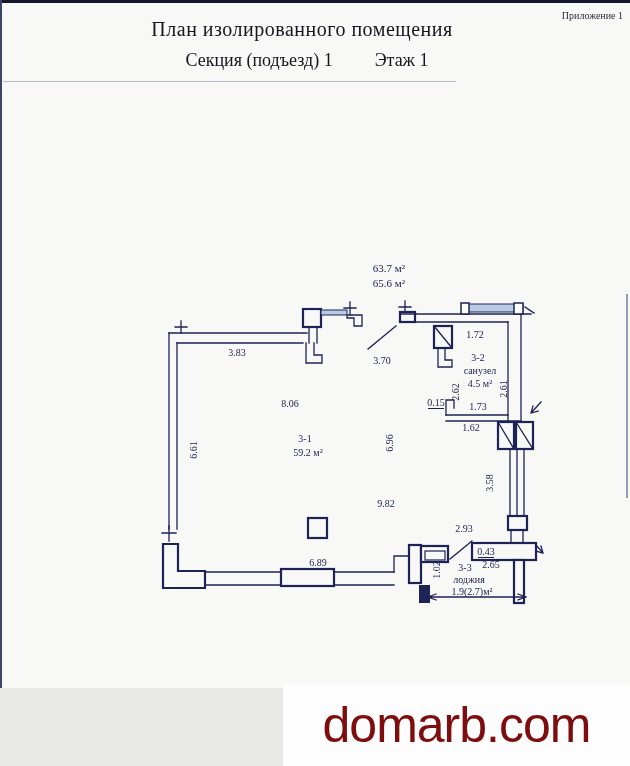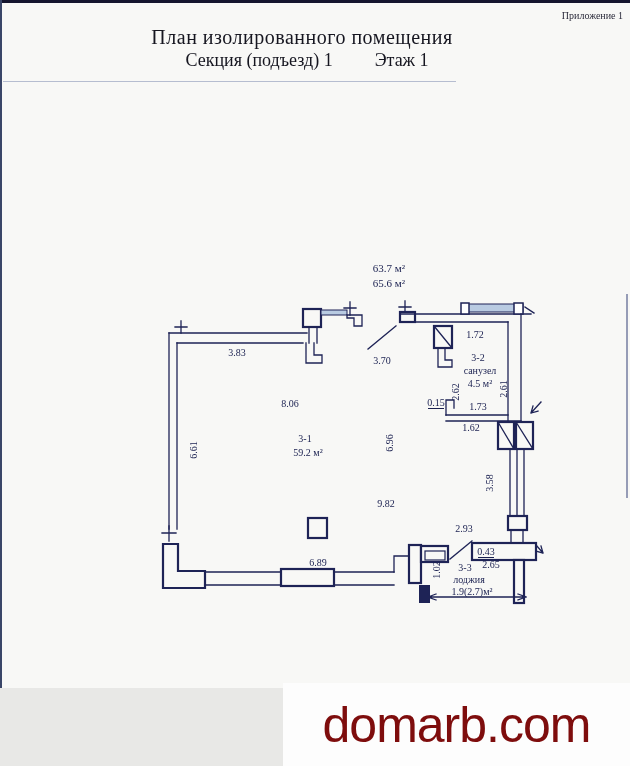--- a/index.html
+++ b/index.html
@@ -10,21 +10,21 @@
     --band:#e8e8e6;
     --wm:#7e0d0d;
   }
   html,body{margin:0;padding:0;}
   body{background:#dcdcdc;font-family:"Liberation Serif", serif;}
   .page{position:relative;width:630px;height:766px;background:var(--paper);overflow:hidden;}
   .topline{position:absolute;left:0;top:0;width:630px;height:3px;background:#15152e;}
   .leftline{position:absolute;left:0;top:0;width:2px;height:766px;background:#3a4668;}
   .appendix{position:absolute;top:10px;right:7px;font-size:10px;color:#2a2a3a;}
   .title{position:absolute;top:18px;left:0;width:100%;text-align:center;padding-right:26px;box-sizing:border-box;
-         font-size:20px;color:#161620;letter-spacing:.5px;margin-top:8px;}
+         font-size:20px;color:#161620;letter-spacing:.5px;}
   .subtitle{position:absolute;top:50px;left:0;width:100%;text-align:center;padding-right:40px;box-sizing:border-box;
             font-size:18px;color:#161620;margin-left:12px;}
   .subtitle .gap{display:inline-block;width:42px;}
   .headrule{position:absolute;top:81px;left:3px;width:453px;height:1px;background:#b6bdd0;}
   svg.plan{position:absolute;left:0;top:0;}
   .w{stroke:var(--line);stroke-width:1.3;fill:none;stroke-linecap:square;}
   .w2{stroke:var(--line);stroke-width:2.2;fill:none;stroke-linecap:square;}
   .wf{stroke:var(--line);stroke-width:2.2;fill:var(--paper);}
   .wf1{stroke:var(--line);stroke-width:1.2;fill:none;}
   .sol{fill:var(--line);stroke:none;}

